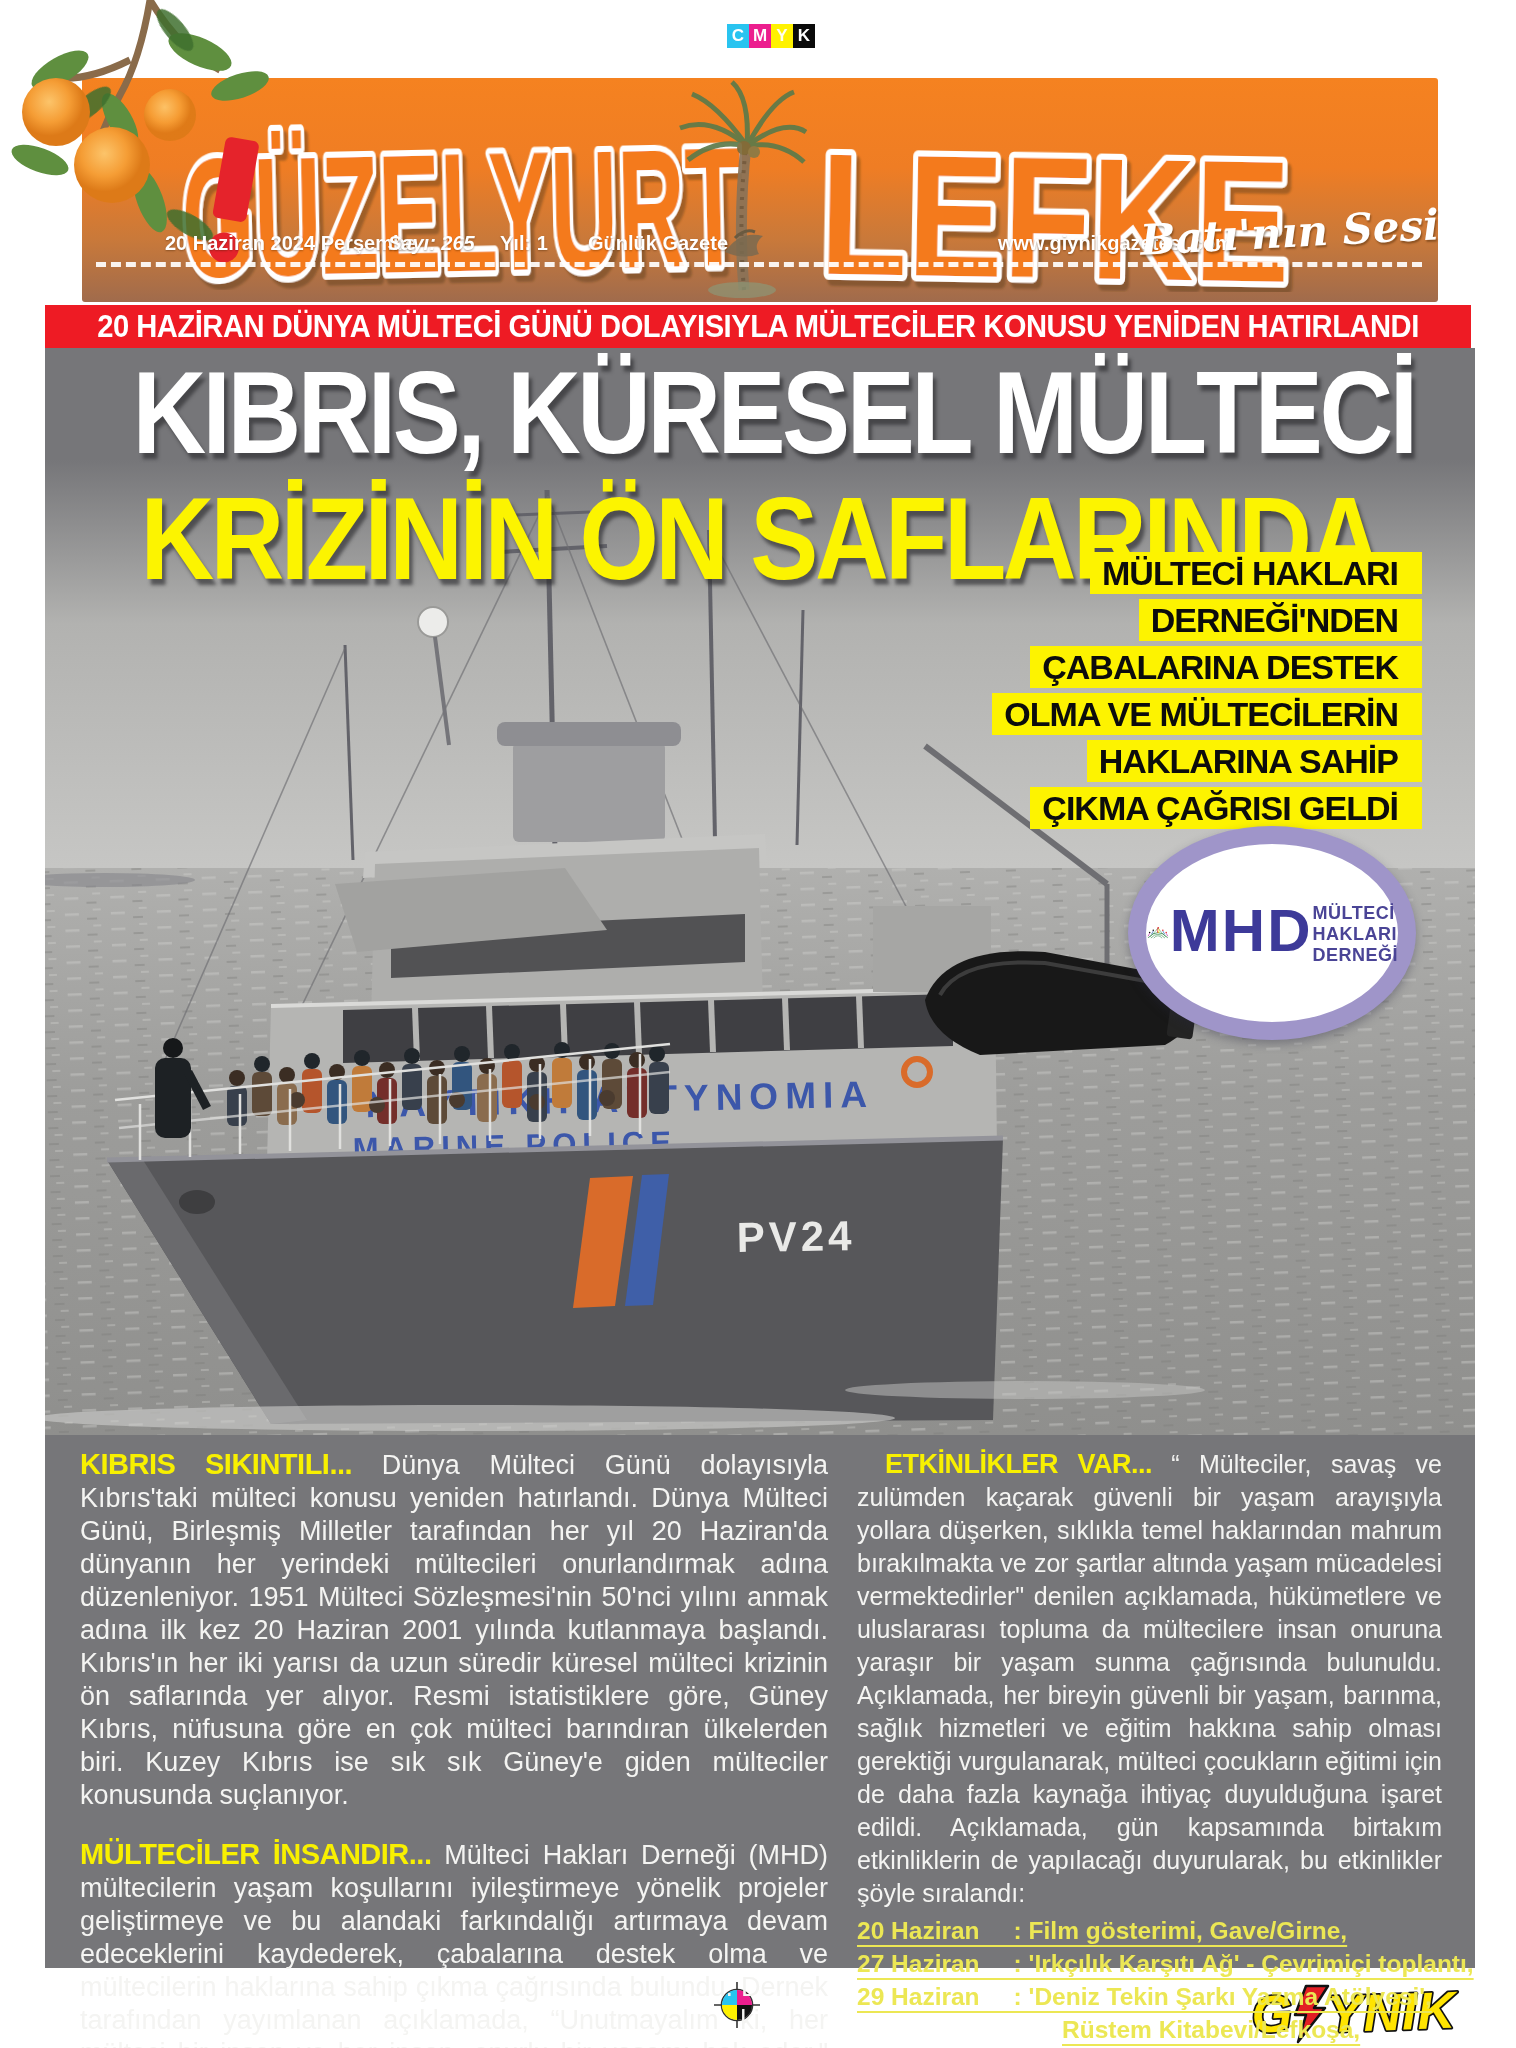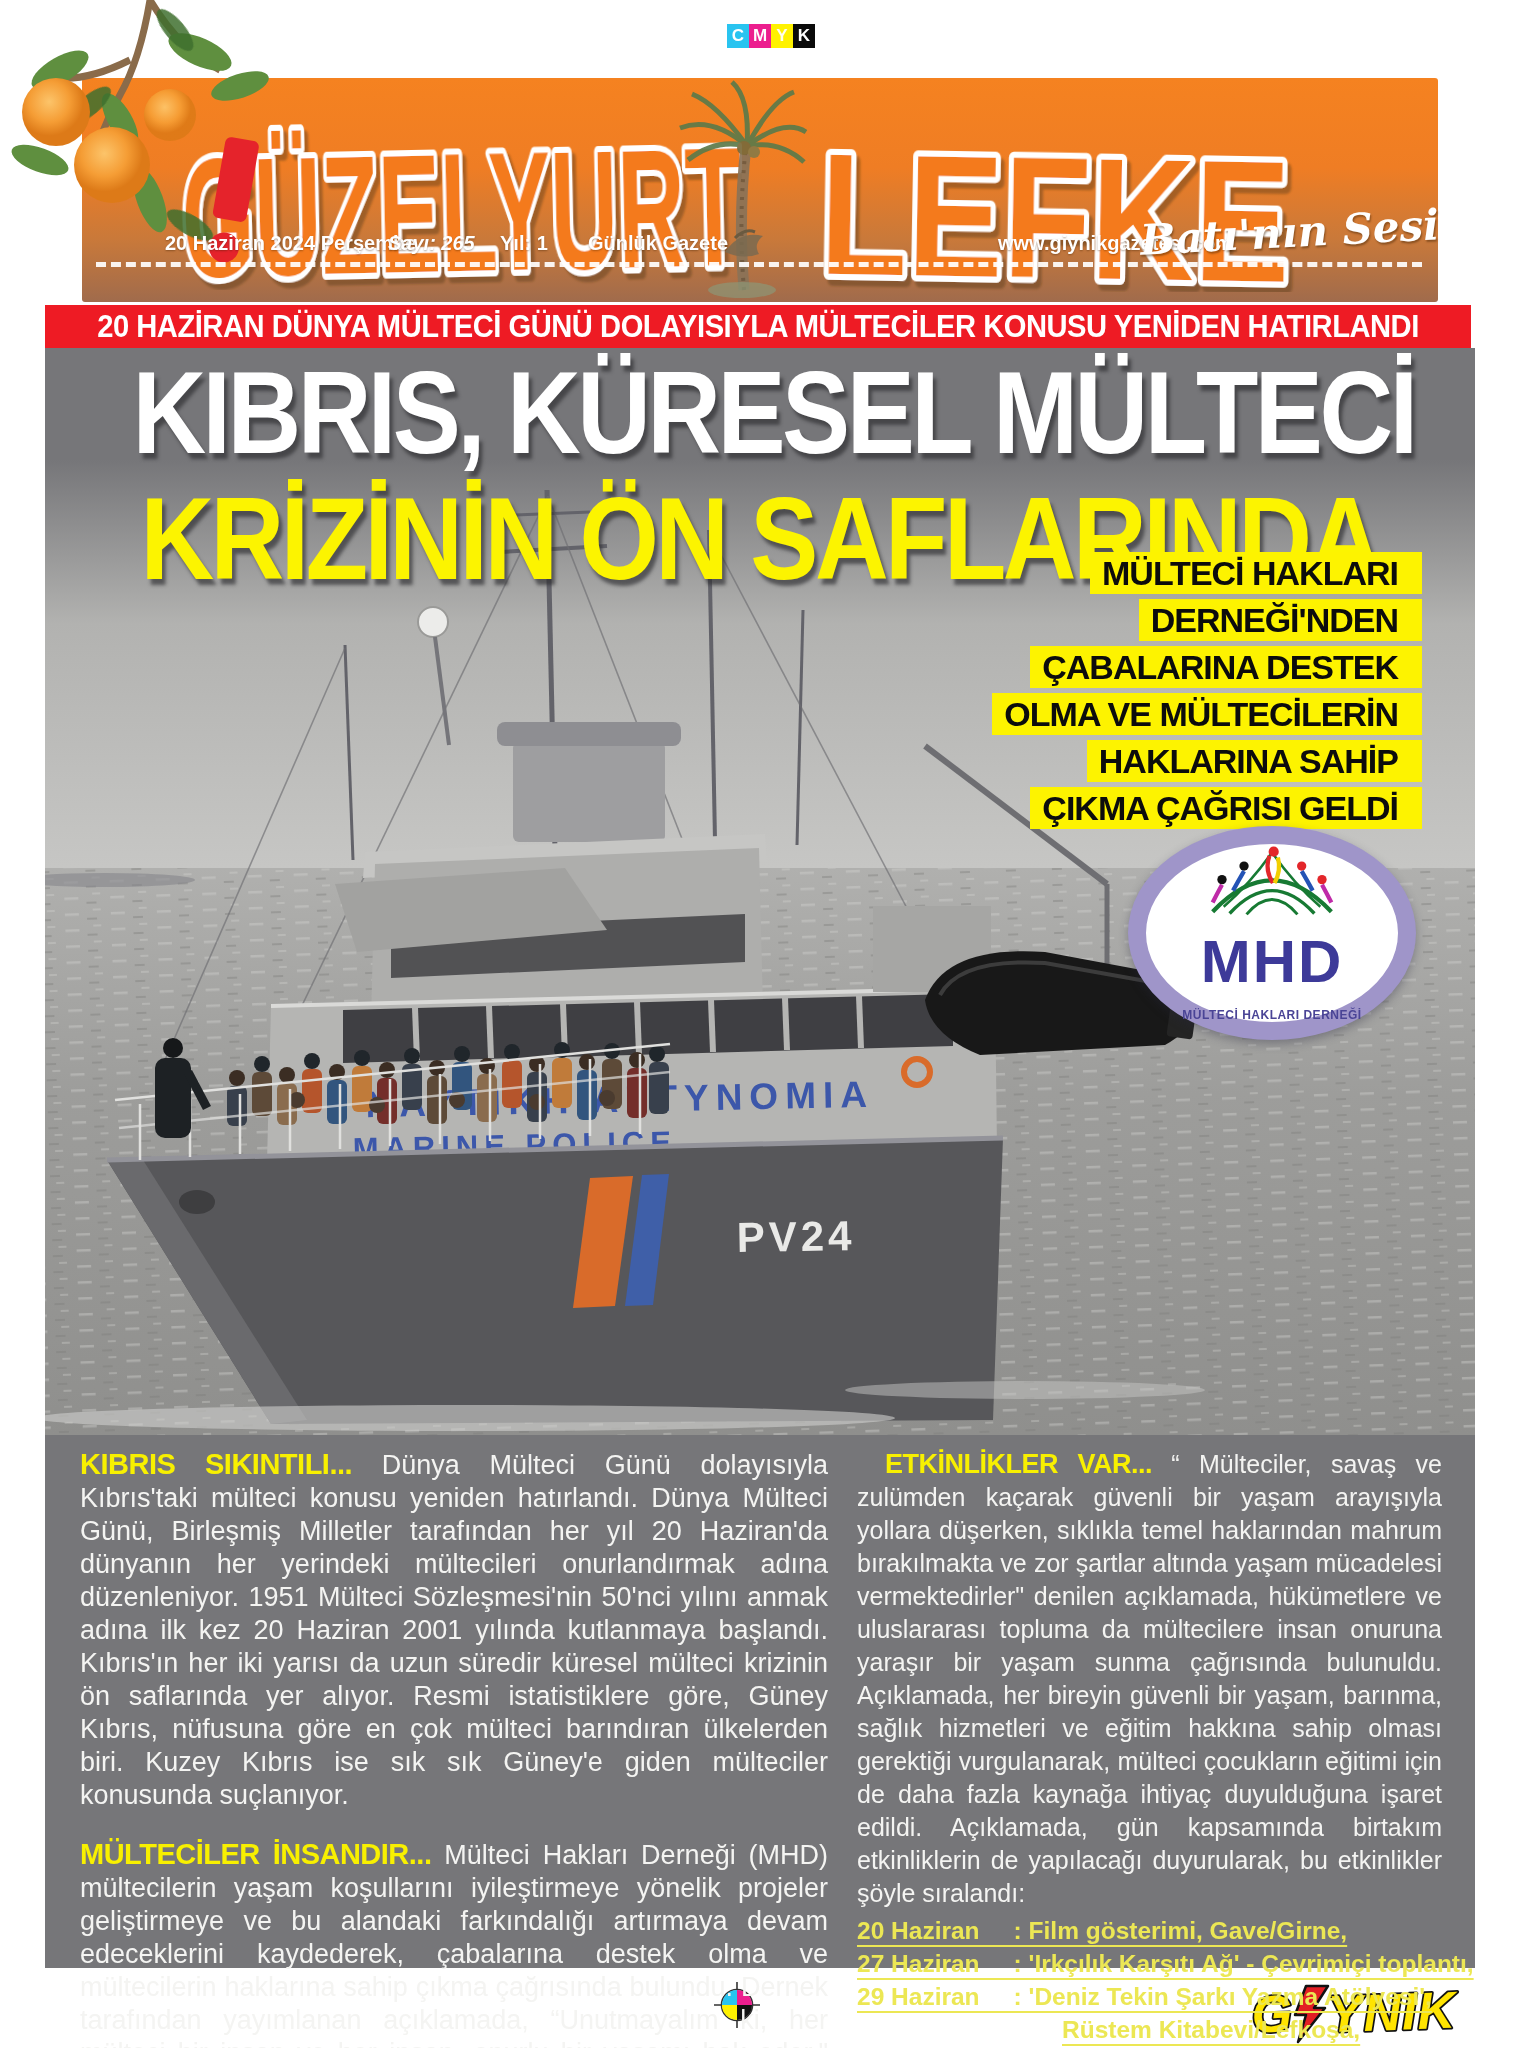--- a/index.html
+++ b/index.html
@@ -45,24 +45,24 @@
 
   
   .captions{left:700px;top:552px;width:722px;text-align:right;z-index:6;}
   .captions div{margin-bottom:5px;}
   .captions span{display:inline-block;background:#fdf300;color:#0c0c0c;
      font-weight:bold;font-size:34px;line-height:40px;padding:1px 24px 1px 12px;letter-spacing:-1px;}
 
   
   .mhd{left:1128px;top:826px;width:288px;height:214px;background:#ffffff;
      border:18px solid #9f95c9;border-radius:50%;z-index:7;box-sizing:border-box;
-     display:flex;flex-direction:column;align-items:center;justify-content:flex-end;
-     box-shadow:0 4px 10px rgba(40,40,60,.35);gap:16px;}
+     display:flex;flex-direction:row;align-items:center;justify-content:flex-end;
+     box-shadow:0 4px 10px rgba(40,40,60,.35);}
   .mhd-initials{font-weight:bold;font-size:60px;line-height:56px;color:#3d3a99;letter-spacing:2px;margin-top:-4px;}
-  .mhd-name{font-weight:bold;font-size:12px;color:#4a4496;letter-spacing:.5px;margin-top:2px;}
+  .mhd-name{font-weight:bold;font-size:18px;color:#4a4496;letter-spacing:.5px;margin-top:2px;}
 
   
   .col{color:#f4f4f2;text-align:justify;z-index:6;}
   .col-left{left:80px;top:1448px;width:748px;font-size:27px;line-height:33px;}
   .col-right{left:857px;top:1448px;width:585px;font-size:25px;line-height:33px;}
   .lead{color:#f8f000;font-weight:bold;letter-spacing:-.5px;}
   .col-left .lead{font-size:29px;}
   .col-right .lead{font-size:27px;margin-left:28px;}
   .para2{margin-top:26px;}
   .events{margin-top:4px;}

